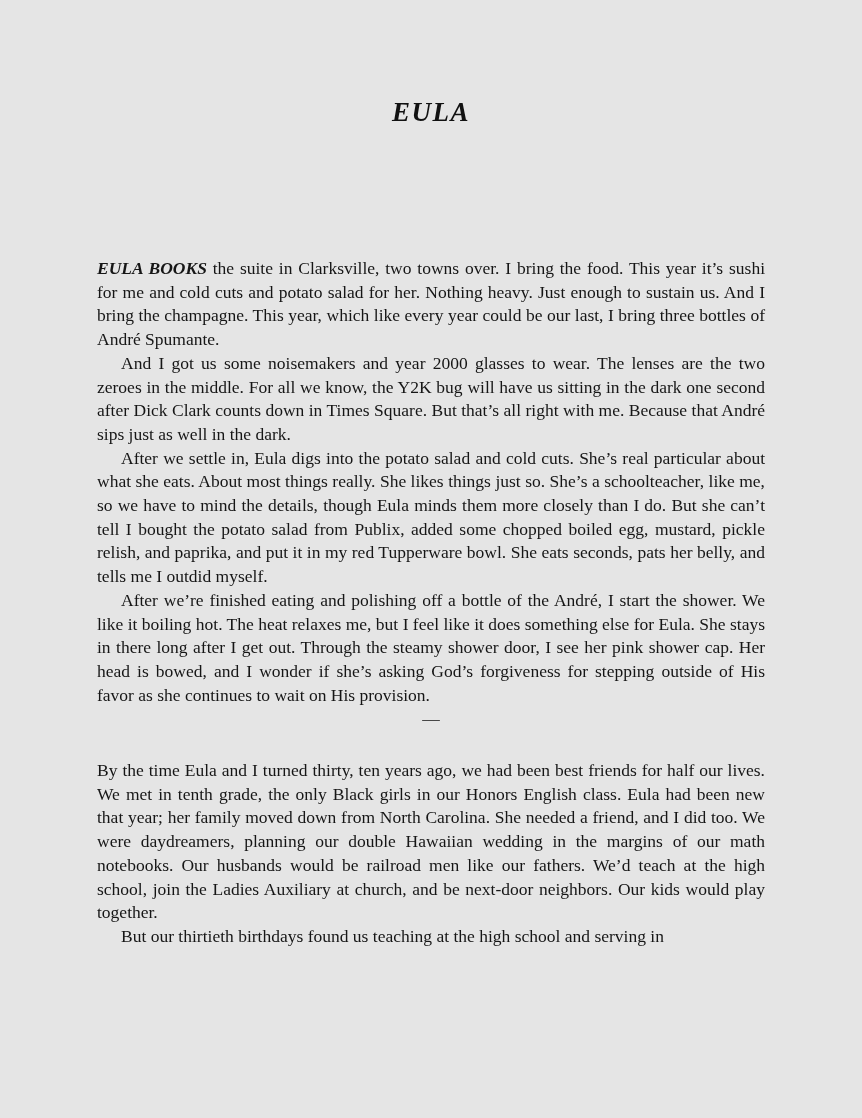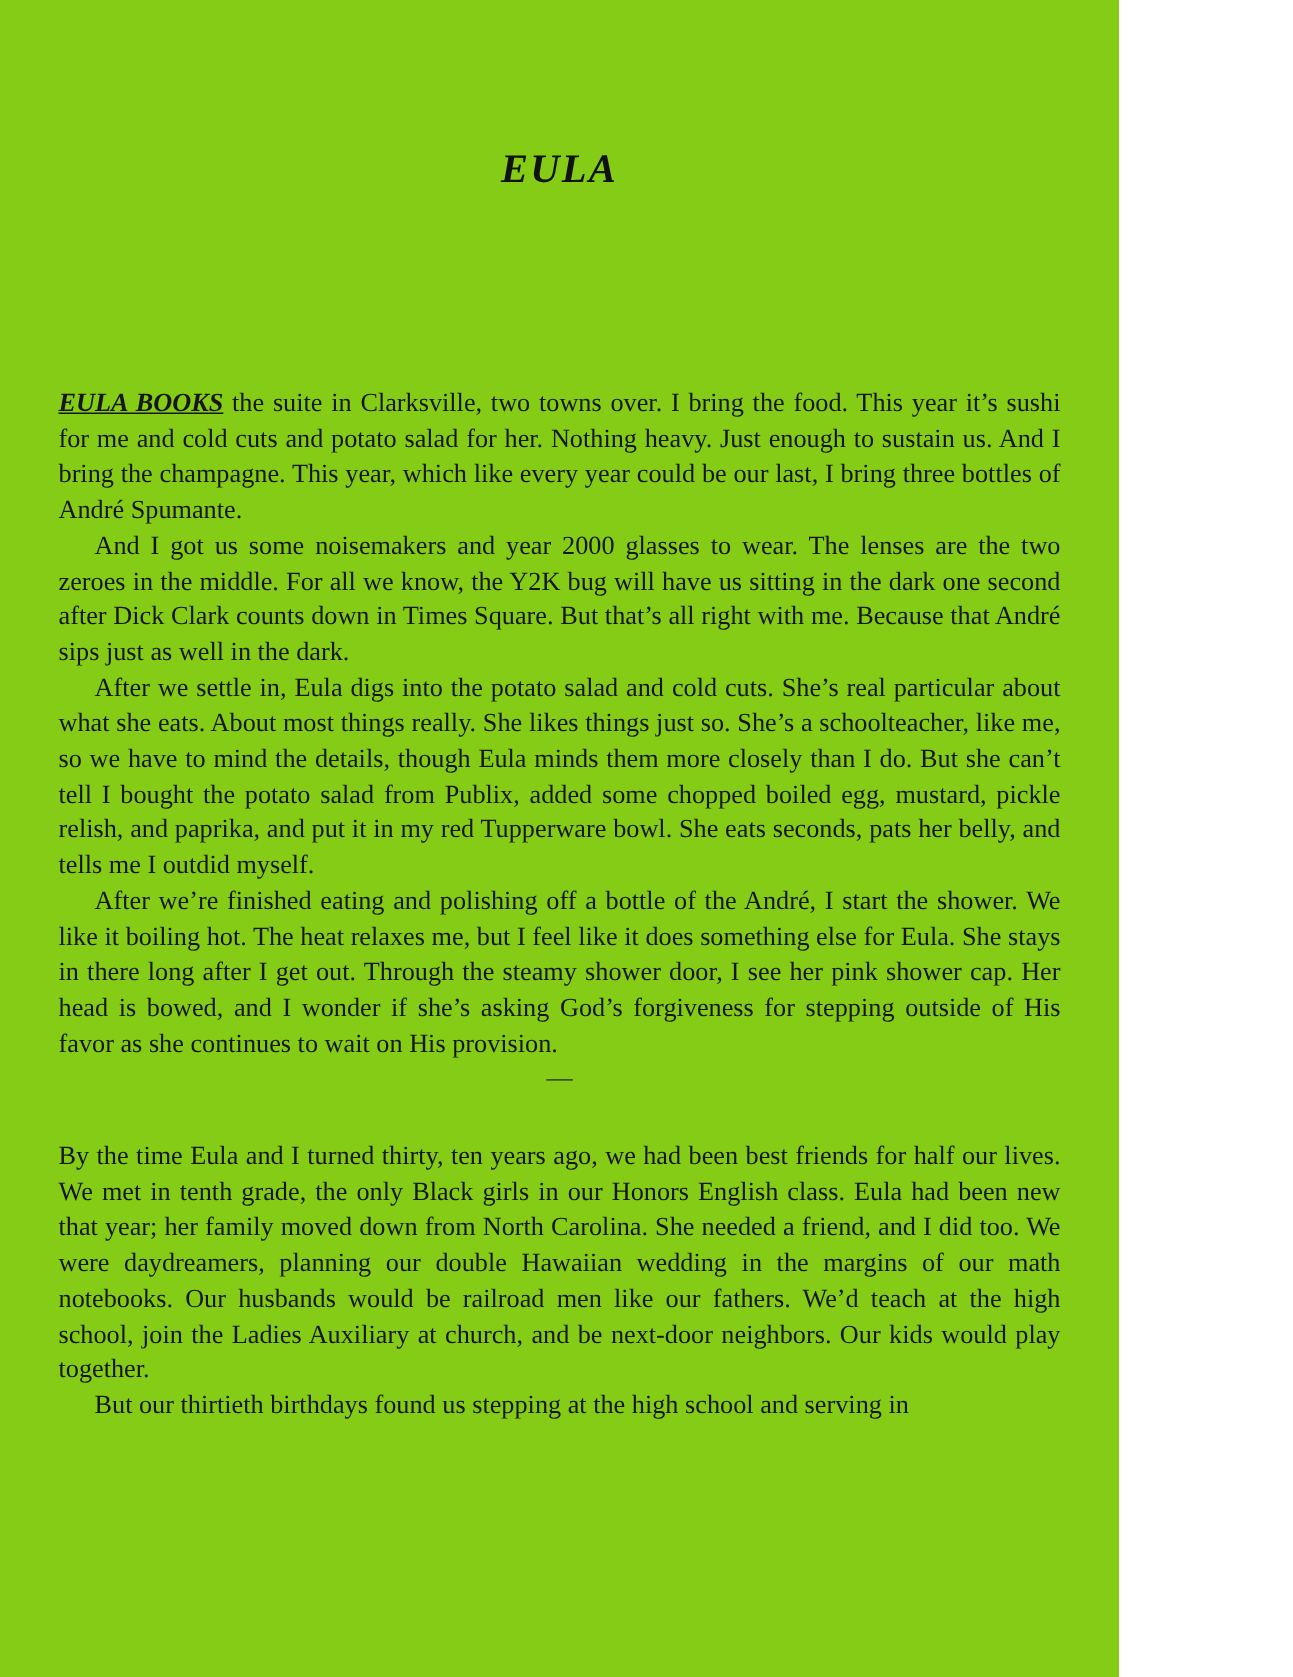--- a/index.html
+++ b/index.html
@@ -1,20 +1,20 @@
 <!DOCTYPE html>
 <html><head>
 <meta charset="utf-8">
 <style>
   html, body { margin: 0; padding: 0; background: #ffffff; }
   .page {
     position: relative;
-    width: 746px;
+    width: 862px;
     height: 1118px;
-    background: #84cc16;
+    background: #e5e5e5;
     overflow: hidden;
     font-family: "Liberation Serif", "DejaVu Serif", serif;
     color: #161616;
   }
   .chapter-title {
     padding-top: 95px;
     text-align: center;
     font-size: 27px;
     line-height: 34px;
     font-weight: bold;
@@ -34,21 +34,20 @@
     margin: 0;
     padding: 0;
   }
   .text-column p.para.indent {
     text-indent: 24px;
     font-family: Liberation Serif, serif;
   }
   .lead-in {
     font-weight: bold;
     font-style: italic;
-    text-decoration: underline;
   }
   .section-break {
     text-align: center;
     line-height: 23.7px;
     margin: 0 0 28px 0;
     font-size: 17.5px;
     color: #2a2a2a;
   }
 </style>
 </head>
@@ -62,16 +61,16 @@
         <p class="para"><span class="lead-in">EULA BOOKS</span> the suite in Clarksville, two towns over. I bring the food. This year it’s sushi for me and cold cuts and potato salad for her. Nothing heavy. Just enough to sustain us. And I bring the champagne. This year, which like every year could be our last, I bring three bottles of André Spumante.</p>
         <p class="para indent">And I got us some noisemakers and year 2000 glasses to wear. The lenses are the two zeroes in the middle. For all we know, the Y2K bug will have us sitting in the dark one second after Dick Clark counts down in Times Square. But that’s all right with me. Because that André sips just as well in the dark.</p>
         <p class="para indent">After we settle in, Eula digs into the potato salad and cold cuts. She’s real particular about what she eats. About most things really. She likes things just so. She’s a schoolteacher, like me, so we have to mind the details, though Eula minds them more closely than I do. But she can’t tell I bought the potato salad from Publix, added some chopped boiled egg, mustard, pickle relish, and paprika, and put it in my red Tupperware bowl. She eats seconds, pats her belly, and tells me I outdid myself.</p>
         <p class="para indent">After we’re finished eating and polishing off a bottle of the André, I start the shower. We like it boiling hot. The heat relaxes me, but I feel like it does something else for Eula. She stays in there long after I get out. Through the steamy shower door, I see her pink shower cap. Her head is bowed, and I wonder if she’s asking God’s forgiveness for stepping outside of His favor as she continues to wait on His provision.</p>
       </div>
 
     <div class="section-break">—</div>
 
     <div>
         <p class="para">By the time Eula and I turned thirty, ten years ago, we had been best friends for half our lives. We met in tenth grade, the only Black girls in our Honors English class. Eula had been new that year; her family moved down from North Carolina. She needed a friend, and I did too. We were daydreamers, planning our double Hawaiian wedding in the margins of our math notebooks. Our husbands would be railroad men like our fathers. We’d teach at the high school, join the Ladies Auxiliary at church, and be next-door neighbors. Our kids would play together.</p>
-        <p class="para indent">But our thirtieth birthdays found us stepping at the high school and serving in</p>
+        <p class="para indent">But our thirtieth birthdays found us teaching at the high school and serving in</p>
       </div>
   </div>
 </div>
 
 </body></html>

